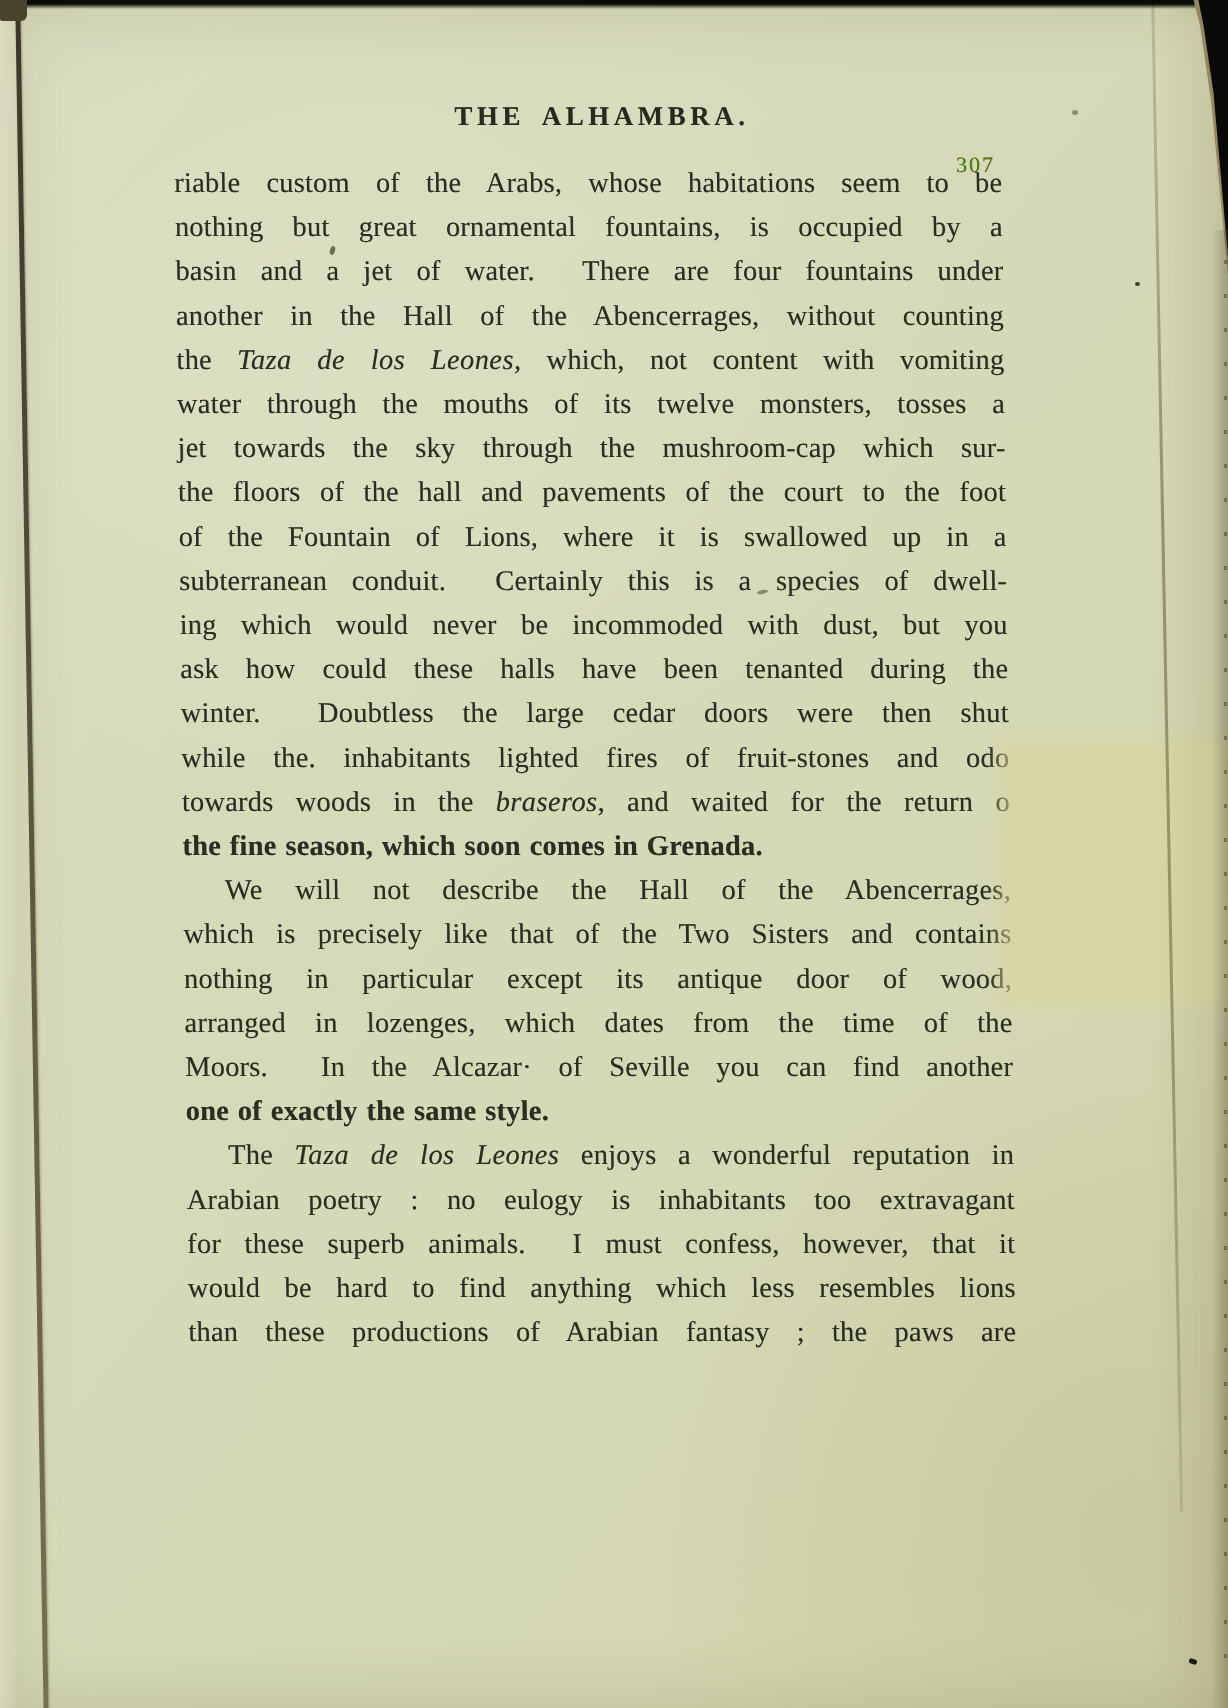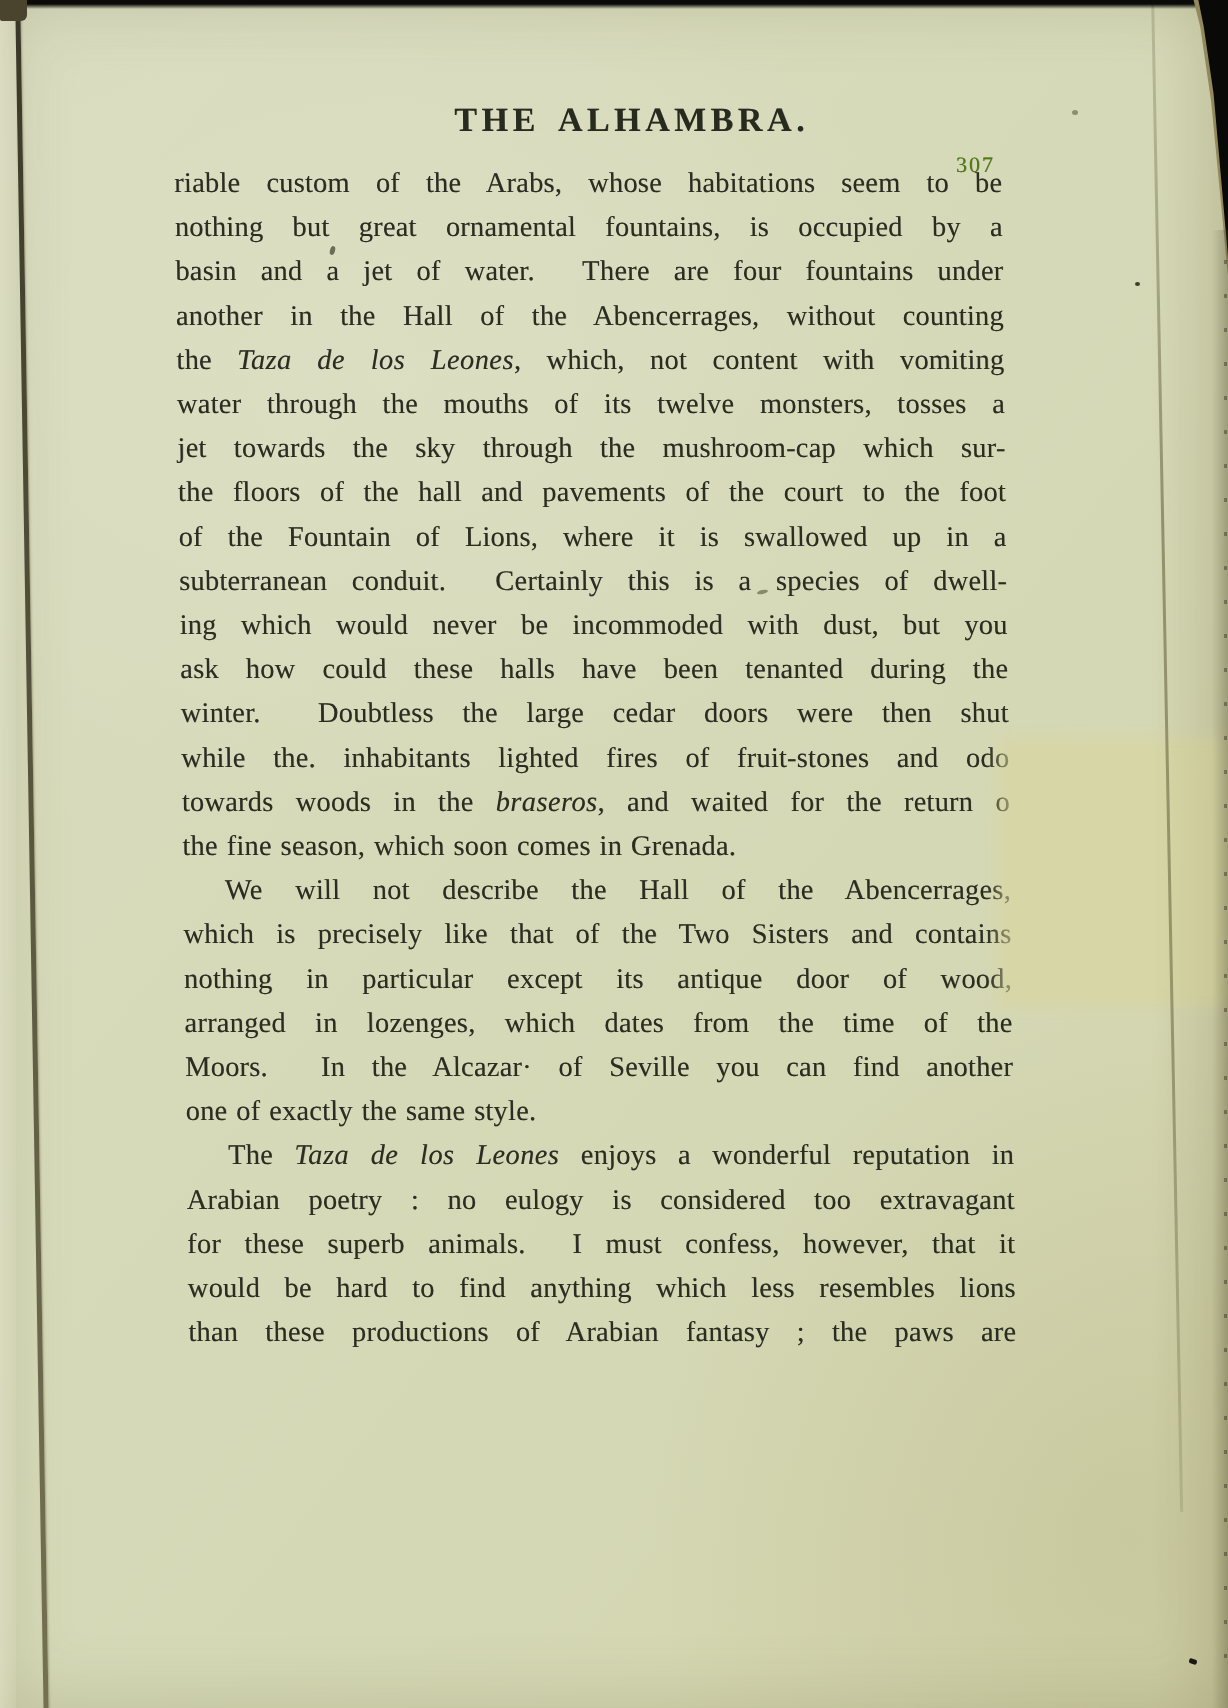--- a/index.html
+++ b/index.html
@@ -8,27 +8,27 @@
   
   #paper{position:absolute;inset:0;
     background:
       radial-gradient(ellipse 900px 700px at 32% 22%, rgba(255,255,255,0.10), rgba(255,255,255,0) 65%),
       radial-gradient(ellipse 800px 900px at 92% 90%, rgba(150,138,84,0.16), rgba(150,138,84,0) 60%),
       linear-gradient(128deg,#dadcc0 0%,#d7dab9 40%,#d4d7b2 75%,#d2d4ab 100%);
     box-shadow:inset 0 0 70px rgba(95,90,55,0.22);}
   
   #content{position:absolute;inset:0;transform:skewX(0.7deg);transform-origin:0 0;
     color:#2b2d22;text-shadow:0.3px 0.4px 0.6px rgba(44,46,33,0.45);}
-  #running-header{position:absolute;left:453px;top:101px;font-weight:bold;font-size:34px;
+  #running-header{position:absolute;left:453px;top:101px;font-weight:bold;font-size:27px;
     letter-spacing:4.5px;word-spacing:7px;color:#272a1e;}
   #page-number{position:absolute;left:954px;top:106px;font-size:22px;letter-spacing:2px;color:#4d7c0f;margin-top:46px;}
   #text-block{position:absolute;left:172px;top:161px;width:828px;font-size:28.5px;
     line-height:44.2px;letter-spacing:0.2px;word-spacing:1.5px;}
   .line{text-align:justify;text-align-last:justify;white-space:nowrap;}
-  .line.nojust{text-align-last:left;}
+  .line.nojust{text-align-last:left;font-weight:bold;}
   .line.indent{text-indent:42px;}
   .line em{font-style:italic;letter-spacing:0.4px;margin-top:32px;}
   
   .art{position:absolute;pointer-events:none;}
   #edge-top{left:0;top:0;width:1228px;height:9px;
     background:linear-gradient(to bottom,#0a0a08 0,#0a0a08 4px,rgba(10,10,8,0) 100%);}
   #corner-notch{left:0;top:0;width:27px;height:21px;background:#4a432d;border-radius:0 0 6px 2px;}
   #left-strip{left:0;top:0;width:16px;height:1708px;
     background:linear-gradient(to right,rgba(230,231,206,0.55),rgba(230,231,206,0.15));}
   #gutter-line{left:15px;top:-12px;width:4.5px;height:1745px;transform:rotate(-0.95deg);
@@ -83,21 +83,21 @@
         <div class="line"><span>while the. inhabitants lighted fires of fruit-stones and odo</span></div>
         <div class="line"><span>towards woods in the </span><em>braseros</em><span>, and waited for the return o</span></div>
         <div class="line nojust"><span>the fine season, which soon comes in Grenada.</span></div>
         <div class="line indent"><span>We will not describe the Hall of the Abencerrages,</span></div>
         <div class="line"><span>which is precisely like that of the Two Sisters and contains</span></div>
         <div class="line"><span>nothing in particular except its antique door of wood,</span></div>
         <div class="line"><span>arranged in lozenges, which dates from the time of the</span></div>
         <div class="line"><span>Moors.&nbsp; In the Alcazar· of Seville you can find another</span></div>
         <div class="line nojust"><span>one of exactly the same style.</span></div>
         <div class="line indent"><span>The </span><em>Taza de los Leones</em><span> enjoys a wonderful reputation in</span></div>
-        <div class="line"><span>Arabian poetry : no eulogy is considered too extravagant</span></div>
+        <div class="line"><span>Arabian poetry : no eulogy is inhabitants too extravagant</span></div>
         <div class="line"><span>for these superb animals.&nbsp; I must confess, however, that it</span></div>
         <div class="line"><span>would be hard to find anything which less resembles lions</span></div>
         <div class="line"><span>than these productions of Arabian fantasy ; the paws are</span></div>
       </div>
   </div>
 
   <div class="art" id="smooth-band"></div>
   <div class="art" id="crease-shade"></div>
   <div class="art" id="crease-line"></div>
   <div class="art" id="left-strip"></div>

